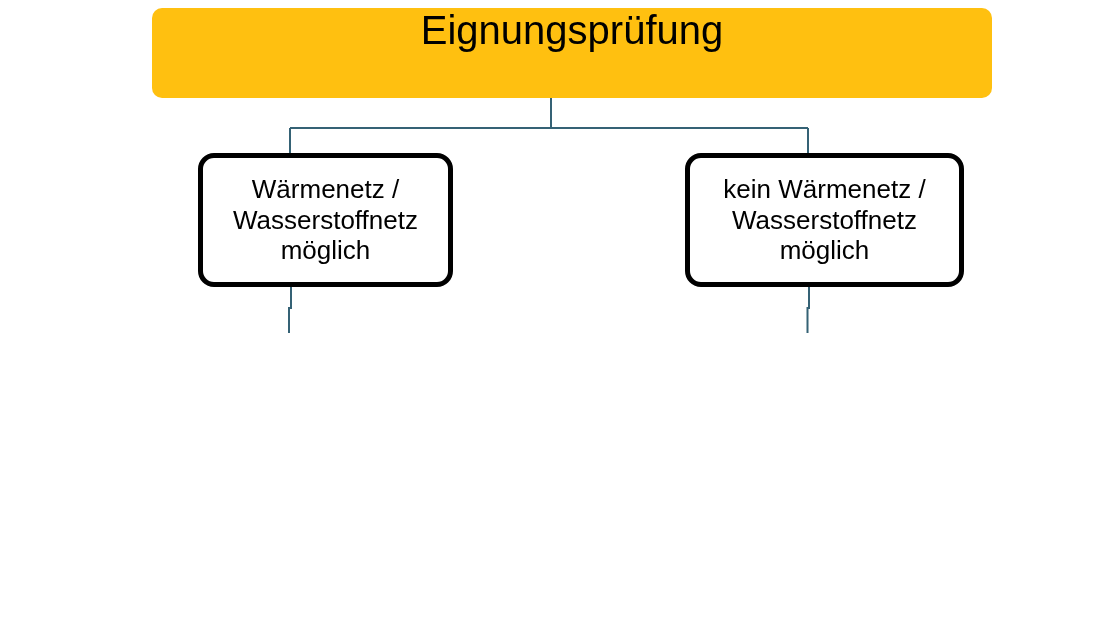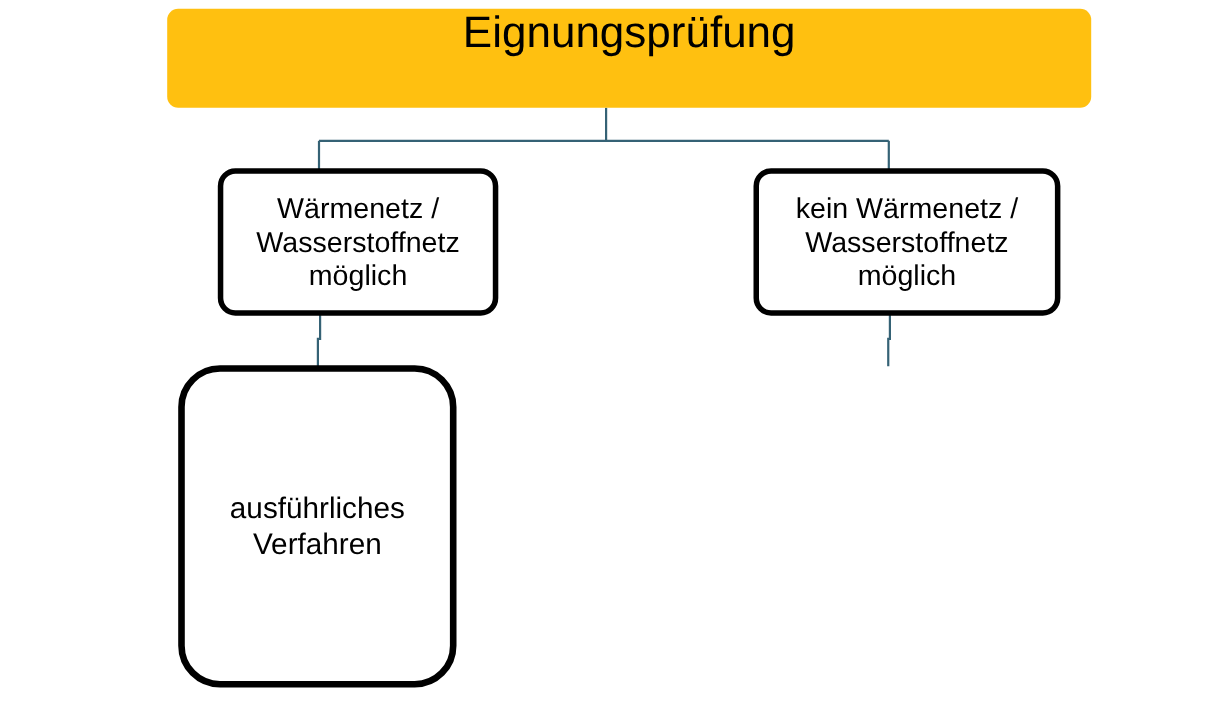--- a/index.html
+++ b/index.html
@@ -108,19 +108,15 @@
 Wasserstoffnetz
 möglich</span>
   </div>
 
   <div class="node condition cond-right">
     <span class="label">kein Wärmenetz /
 Wasserstoffnetz
 möglich</span>
   </div>
 
-  <div class="node outcome out-left">
-    <span class="label">ausführliches
-Verfahren</span>
-  </div>
 
 
 </div>
 
 </body></html>

